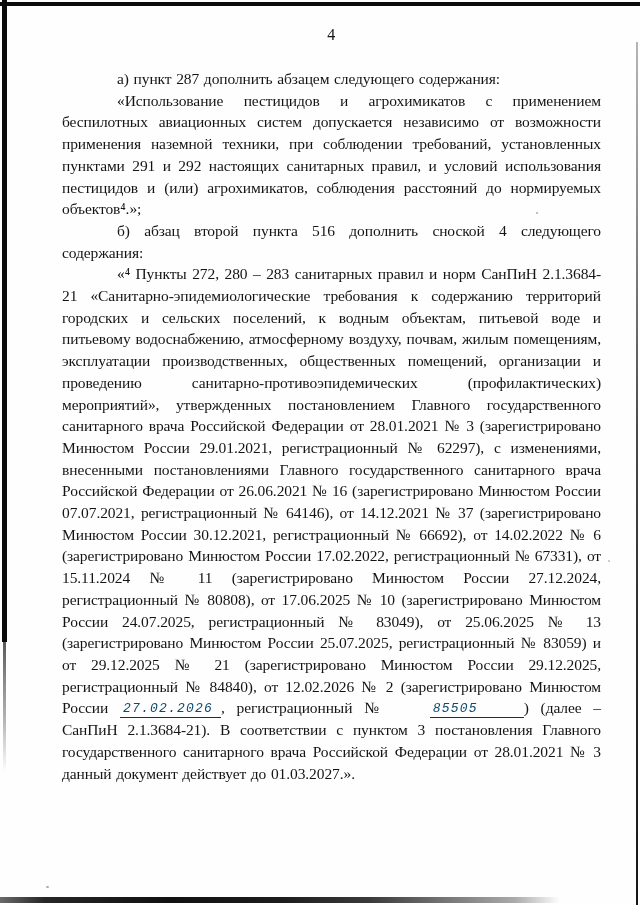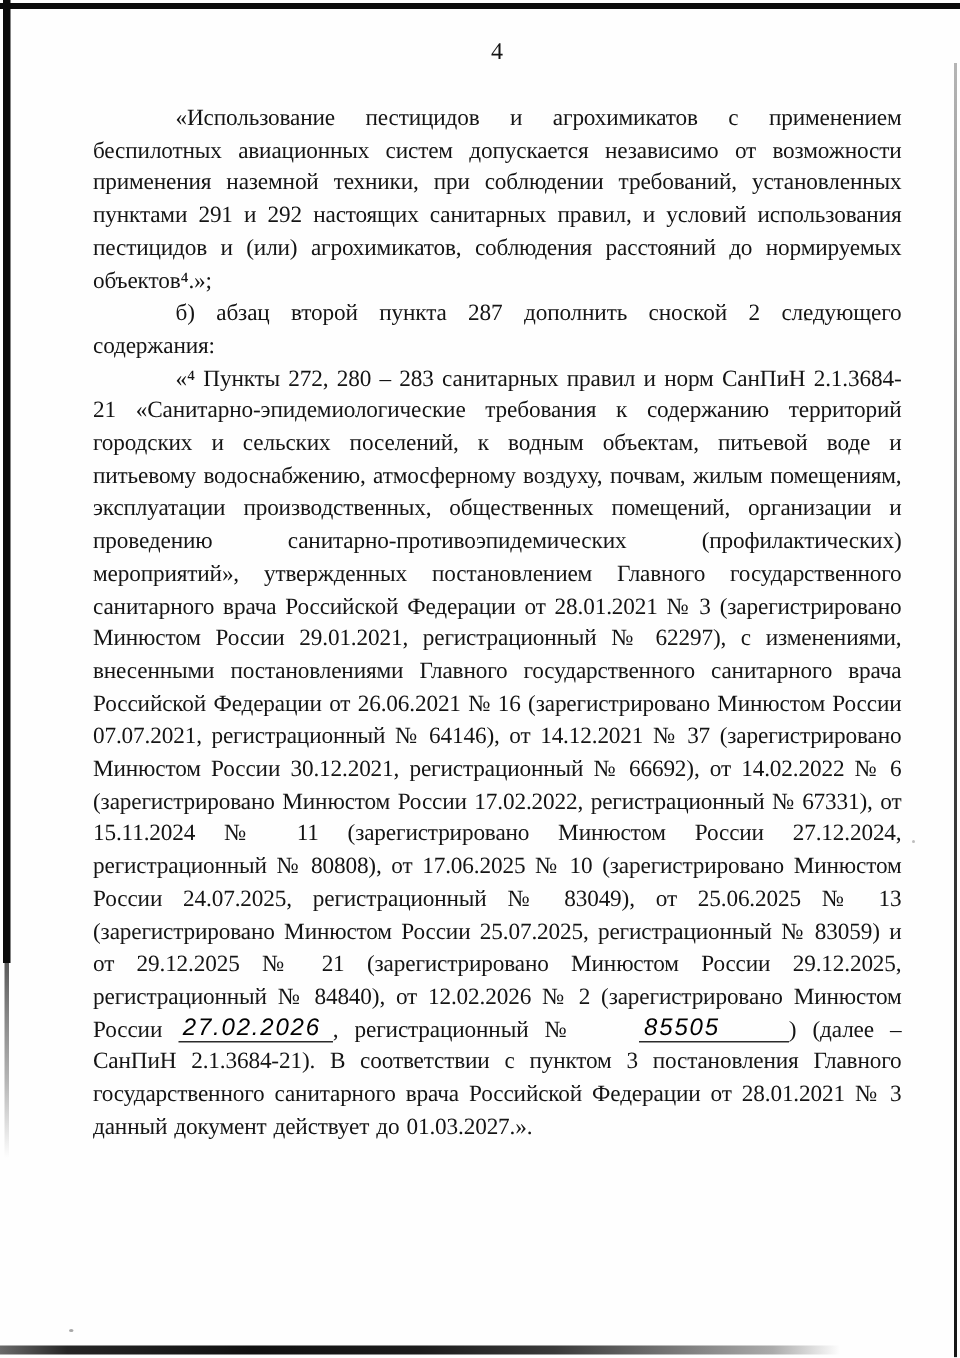--- a/index.html
+++ b/index.html
@@ -68,26 +68,26 @@
     line-height: 21.7px;
     text-align: justify;
     text-indent: 55px;
     letter-spacing: -0.1px;
     word-spacing: 0.06em;
   }
   
   .handwritten {
     display: inline-block;
     text-indent: 0;
-    font-family: Liberation Sans, sans-serif;
+    font-family: Liberation Mono, monospace;
     font-style: italic;
-    font-size: 16px;
+    font-size: 13px;
     line-height: 14px;
     letter-spacing: 1.2px;
-    color: #000000;
+    color: #0c4a6e;
     border-bottom: 1.5px solid #2a2a2a;
     transform: translateY(-1px);
   }
   .hw-date   { padding: 0 8px 1px 3px; }
   .hw-number { padding: 0 46px 1px 3px; margin-left: 32px; }
 </style>
 </head>
 <body>
 
 <div class="scan-page">
@@ -100,21 +100,22 @@
   <div class="speck speck-1"></div>
   <div class="speck speck-2"></div>
   <div class="speck speck-3"></div>
 
   <div class="content">
 
     <div class="page-number">4</div>
 
 
 
+    <p>а) пункт 287 дополнить абзацем следующего содержания:</p>
 
     <p>«Использование пестицидов и агрохимикатов с применением беспилотных авиационных систем допускается независимо от возможности применения наземной техники, при соблюдении требований, установленных пунктами 291 и 292 настоящих санитарных правил, и условий использования пестицидов и (или) агрохимикатов, соблюдения расстояний до нормируемых объектов⁴.»;</p>
 
-    <p>б) абзац второй пункта 287 дополнить сноской 2 следующего содержания:</p>
+    <p>б) абзац второй пункта 516 дополнить сноской 4 следующего содержания:</p>
 
     <p><span>«⁴ Пункты 272, 280 – 283 санитарных правил и норм СанПиН 2.1.3684-21 «Санитарно-эпидемиологические требования к содержанию территорий городских и сельских поселений, к водным объектам, питьевой воде и питьевому водоснабжению, атмосферному воздуху, почвам, жилым помещениям, эксплуатации производственных, общественных помещений, организации и проведению санитарно-противоэпидемических (профилактических) мероприятий», утвержденных постановлением Главного государственного санитарного врача Российской Федерации от 28.01.2021 № 3 (зарегистрировано Минюстом России 29.01.2021, регистрационный № 62297), с изменениями, внесенными постановлениями Главного государственного санитарного врача Российской Федерации от 26.06.2021 № 16 (зарегистрировано Минюстом России 07.07.2021, регистрационный № 64146), от 14.12.2021 № 37 (зарегистрировано Минюстом России 30.12.2021, регистрационный № 66692), от 14.02.2022 № 6 (зарегистрировано Минюстом России 17.02.2022, регистрационный № 67331), от 15.11.2024 № 11 (зарегистрировано Минюстом России 27.12.2024, регистрационный № 80808), от 17.06.2025 № 10 (зарегистрировано Минюстом России 24.07.2025, регистрационный № 83049), от 25.06.2025 № 13 (зарегистрировано Минюстом России 25.07.2025, регистрационный № 83059) и от 29.12.2025 № 21 (зарегистрировано Минюстом России 29.12.2025, регистрационный № 84840), от 12.02.2026 № 2 (зарегистрировано Минюстом России </span><span class="handwritten hw-date">27.02.2026</span><span>, регистрационный № </span><span class="handwritten hw-number">85505</span><span>) (далее – СанПиН 2.1.3684-21). В соответствии с пунктом 3 постановления Главного государственного санитарного врача Российской Федерации от 28.01.2021 № 3 данный документ действует до 01.03.2027.».</span></p>
 
   </div>
 </div>
 
 </body></html>

